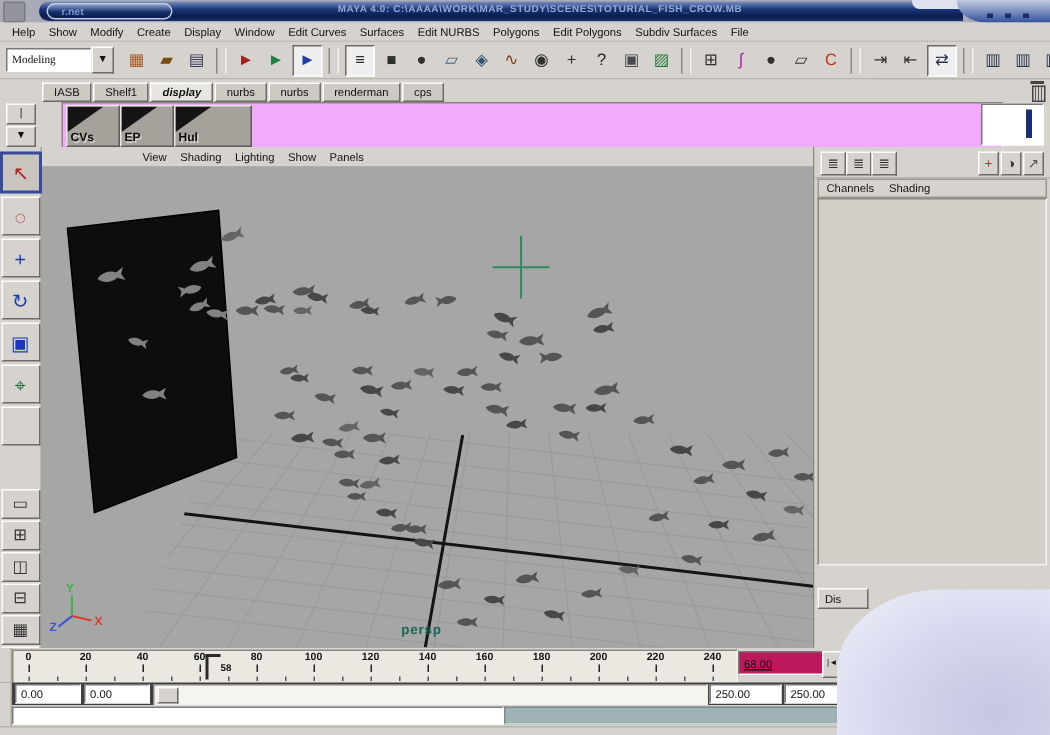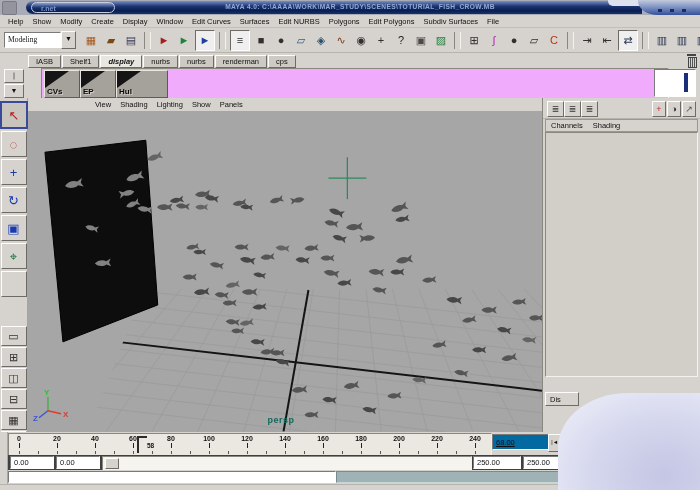--- a/index.html
+++ b/index.html
@@ -109,21 +109,21 @@
   #timeline{left:0;top:432px;width:700px;height:23px;background:#d6d3ce;}
   #tl-gutter,#rs-gutter,#cl-gutter{left:0;top:0;width:7px;height:100%;background:#d6d3ce;border-right:1px solid #aaa79f;}
   #tl-track{left:8px;top:1px;width:482px;height:21px;background:#eae8e1;border:1px solid;
             border-color:#8a877f #f4f2ec #f4f2ec #8a877f;overflow:hidden;}
   .tick{position:absolute;top:1px;width:20px;text-align:center;}
   .tick .num{font-size:7px;font-weight:bold;color:#111;display:block;line-height:8px;}
   .tick .mark{width:1px;height:5px;background:#222;margin:0 auto;}
   .mtick{position:absolute;bottom:1px;width:1px;height:3px;background:#555;}
   #playhead{position:absolute;top:2px;width:8px;height:15px;border-left:2px solid #2a2a2a;border-top:2px solid #2a2a2a;}
   #playhead-label{position:absolute;top:8px;font-size:6.5px;font-weight:bold;color:#111;}
-  #tl-time{left:492px;top:2px;width:76px;height:16px;background:#0369a1;border:1px solid;
+  #tl-time{left:492px;top:2px;width:76px;height:16px;background:#be185d;border:1px solid;
            border-color:#7a7a7a #fff #fff #7a7a7a;font-size:7.5px;line-height:15px;padding-left:3px;box-sizing:border-box;text-decoration:underline;}
   #tl-gostart{left:548px;top:2px;width:17px;height:16px;background:#d6d3ce;border:1px solid;
               border-color:#fdfdfd #6e6b66 #6e6b66 #fdfdfd;font-size:5.5px;text-align:center;line-height:14px;}
 
   
   #rangerow{left:0;top:455px;width:700px;height:19px;background:#404040;}
   .numfield{position:absolute;top:1px;height:13px;background:#fff;border:1px solid;
             border-color:#7a7a7a #fff #fff #7a7a7a;font-size:7.5px;line-height:12px;padding-left:3px;box-sizing:border-box;}
   #rs-track{left:102px;top:1px;width:368px;height:13px;background:#f6f4ee;border:1px solid;
             border-color:#8a877f #f4f2ec #f4f2ec #8a877f;}

